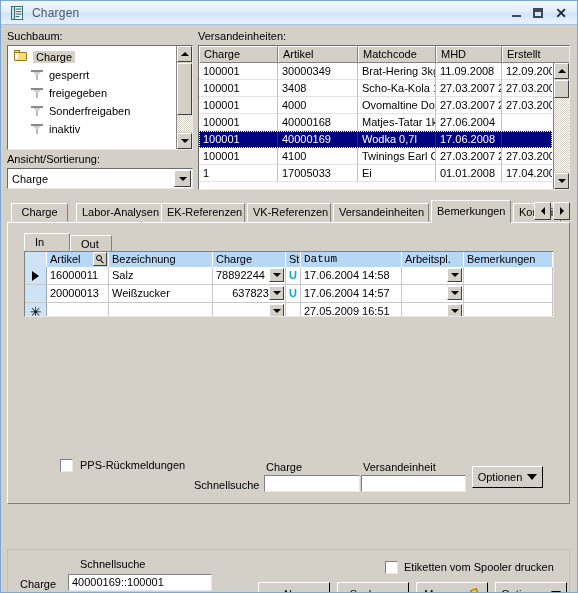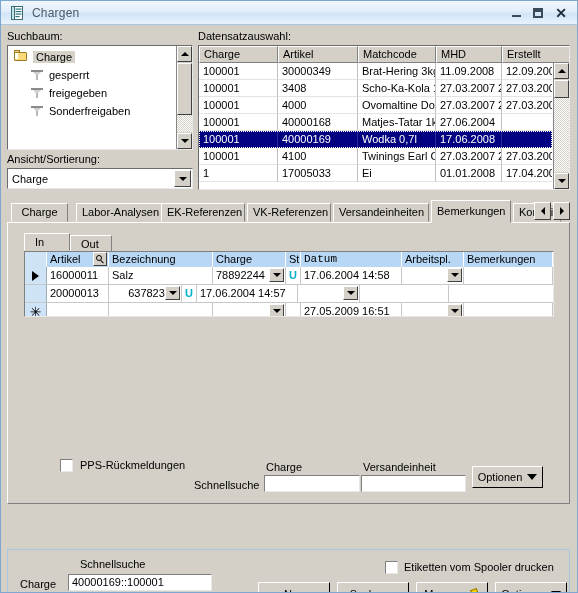--- a/index.html
+++ b/index.html
@@ -289,20 +289,28 @@
 
         <div class="tnode" style="padding-left:18px;">
           <span class="ticon ico-funnel">
             <span class="fn1"></span>
               <span class="fn2"></span>
               <span class="fn3"></span>
           </span>
           <span class="tlabel">Sonderfreigaben</span>
         </div>
 
+        <div class="tnode" style="padding-left:18px;">
+          <span class="ticon ico-funnel">
+            <span class="fn1"></span>
+              <span class="fn2"></span>
+              <span class="fn3"></span>
+          </span>
+          <span class="tlabel">inaktiv</span>
+        </div>
       </div>
 
       <div class="vsb">
         <div class="sb-btn top">
             <span class="arr-u"></span>
           </div>
         <div class="track"></div>
         <div class="sb-thumb" style="top:17px; height:52px;"></div>
         <div class="sb-btn bot">
             <span class="arr-d"></span>
@@ -312,21 +320,21 @@
 
     <div class="sec-label" style="left:3px; top:125px;">Ansicht/Sortierung:</div>
 
     <div class="combo" style="left:3px; top:140px; width:186px; height:21px;">
       <span class="ctext">Charge</span>
       <span class="cbtn">
           <span class="arr-d"></span>
         </span>
     </div>
 
-    <div class="sec-label" style="left:194px; top:2px;">Datensatzauswahl:</div>
+    <div class="sec-label" style="left:194px; top:2px;">Versandeinheiten:</div>
 
     <div class="gridbox" style="left:194px; top:17px; width:372px; height:145px;">
 
       <div class="ghead">
         <div class="gh" style="width:79px;">Charge</div>
         <div class="gh" style="width:80px;">Artikel</div>
         <div class="gh" style="width:78px;">Matchcode</div>
         <div class="gh" style="width:66px;">MHD</div>
         <div class="gh" style="width:69px;">Erstellt</div>
 
@@ -457,20 +465,21 @@
             <span class="ddbtn">
                 <span class="arr-d"></span>
               </span>
           </div>
           <div class="dc" style="width:89px;"></div>
         </div>
 
         <div class="drow">
           <div class="dc sel-col" style="width:22px;"></div>
           <div class="dc" style="width:62px;">20000013</div>
+          <div class="dc" style="width:104px;">Weißzucker</div>
           <div class="dc" style="width:73px;text-align:center;">
             <span>637823</span>
             <span class="ddbtn">
                 <span class="arr-d"></span>
               </span>
           </div>
           <div class="dc stat-u" style="width:15px;">U</div>
           <div class="dc" style="width:101px;">17.06.2004 14:57</div>
           <div class="dc" style="width:62px;">
             <span></span>

